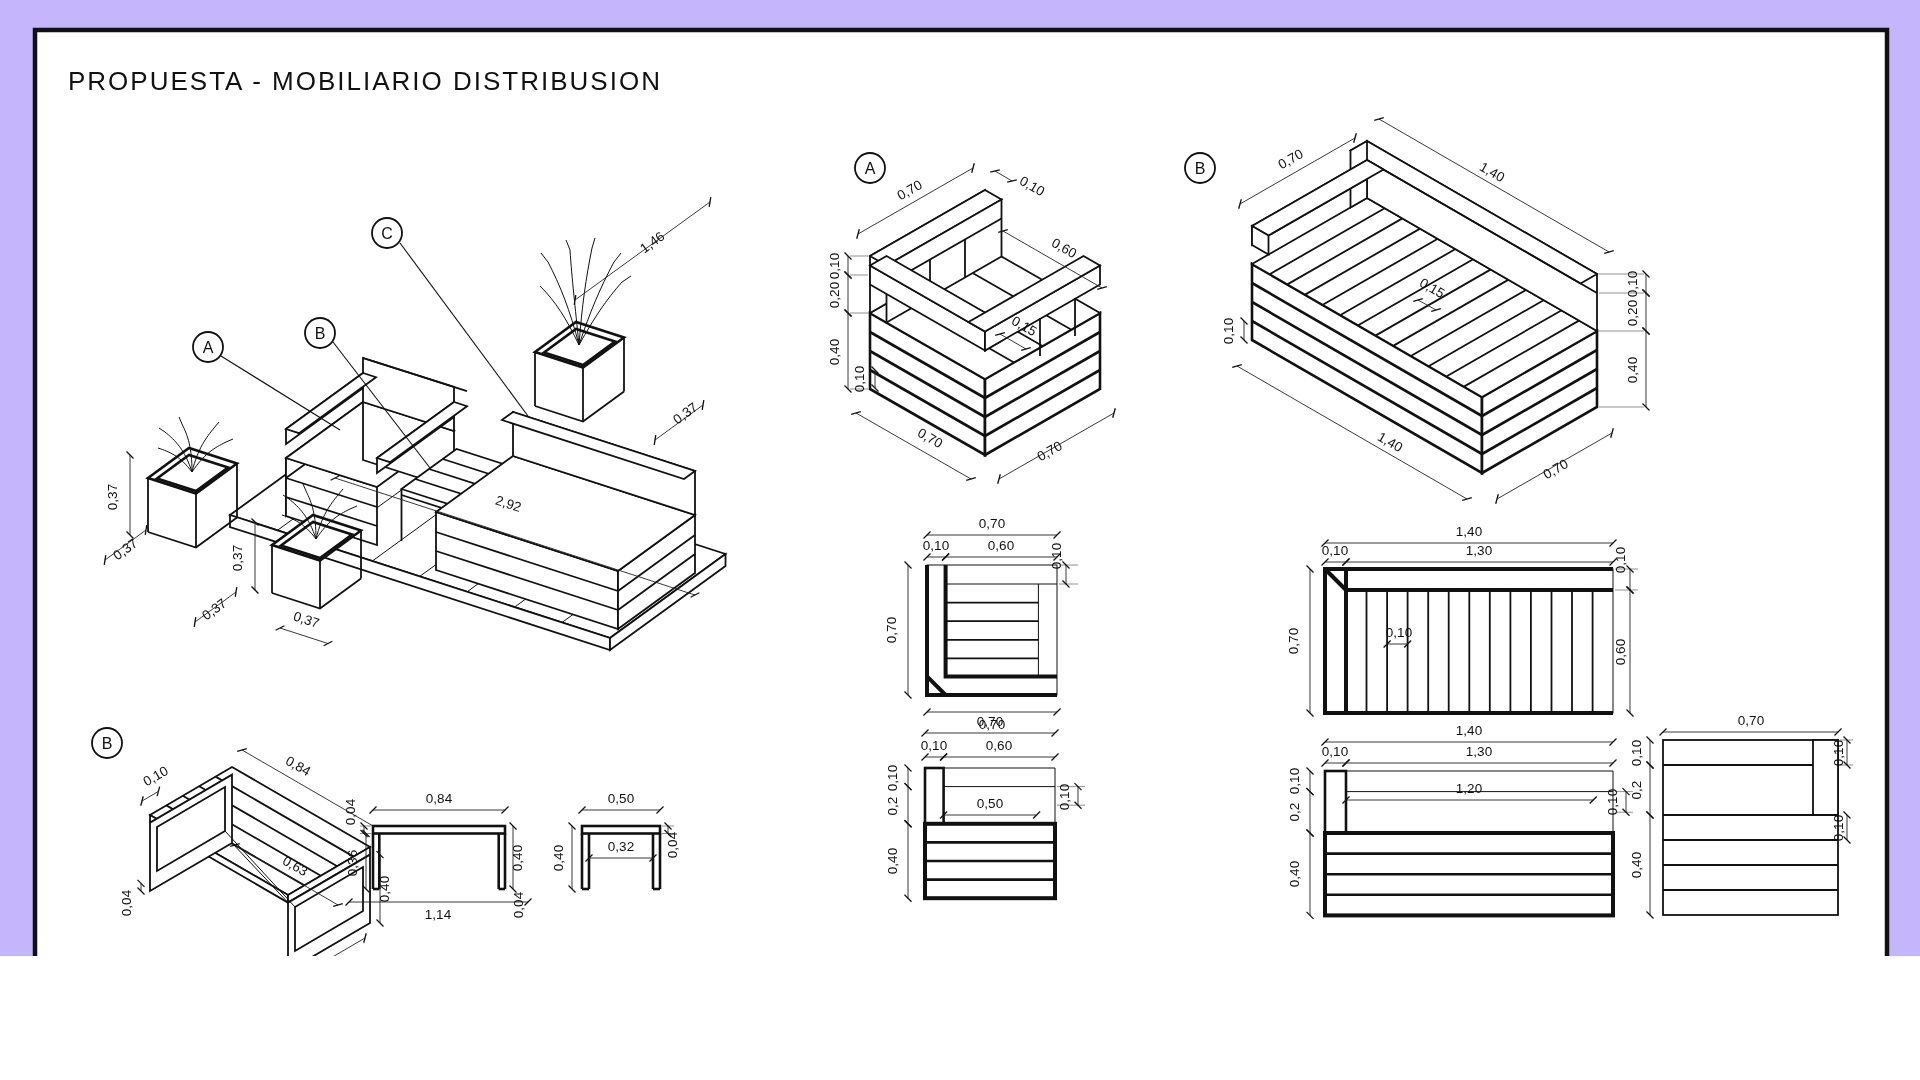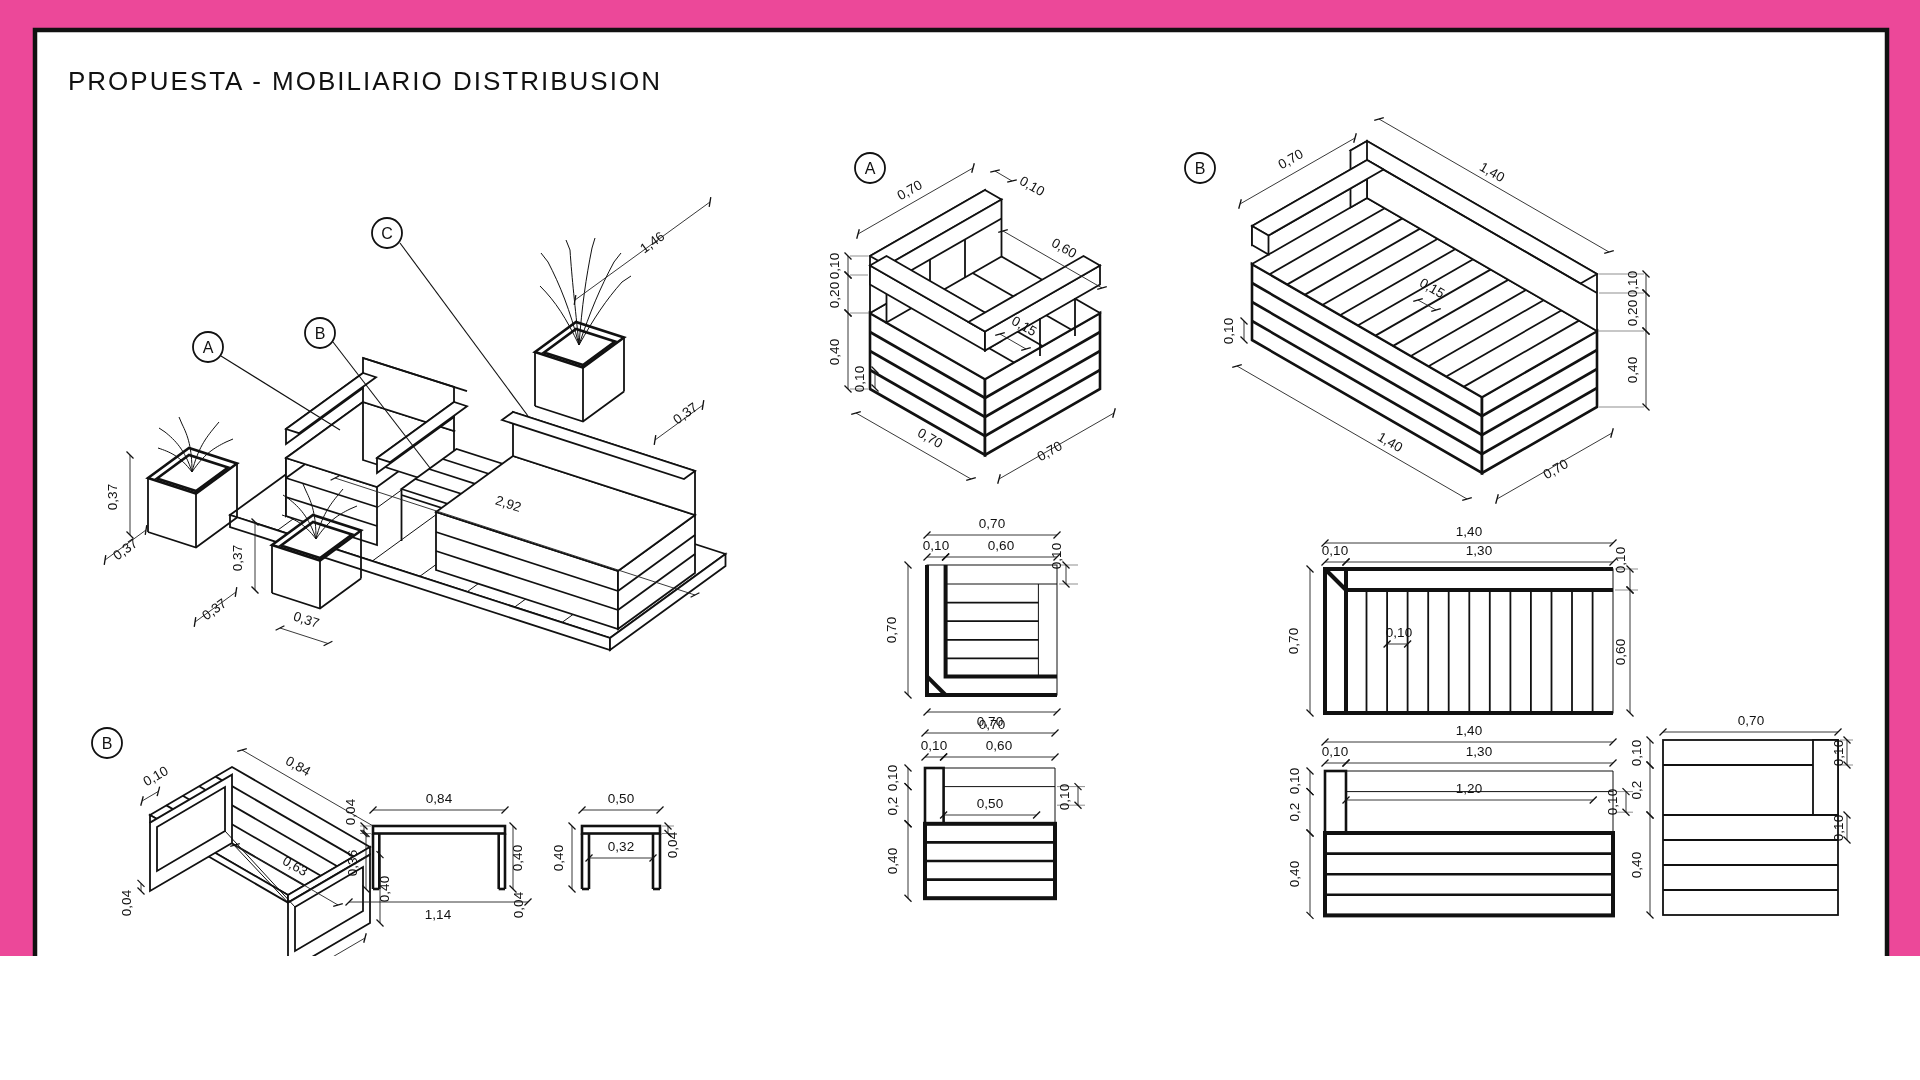--- a/index.html
+++ b/index.html
@@ -1,16 +1,16 @@
 <!DOCTYPE html>
 <html><head>
 <meta charset="utf-8">
 <style>
   html,body{margin:0;padding:0;background:#ffffff;}
-  .sheet{position:relative;width:1920px;height:956px;background:#ec4899;font-family:"Liberation Sans",sans-serif;}
+  .sheet{position:relative;width:1920px;height:956px;background:#c4b5fd;font-family:"Liberation Sans",sans-serif;}
   svg text{font-family:"Liberation Sans",sans-serif;fill:#111;}
   .title{font-size:26px;letter-spacing:2px;fill:#111;}
   .dim{font-size:13.5px;}
   .callout{font-size:16px;}
   .ln{stroke:#111;fill:none;}
   .lw1{stroke-width:1;} .lw2{stroke-width:1.8;} .lw3{stroke-width:2.6;} .lw4{stroke-width:4;}
   .dimln{stroke:#222;stroke-width:0.9;fill:none;marker-start:url(#tk);marker-end:url(#tk);}
   .ext{stroke:#444;stroke-width:0.6;fill:none;}
   .ldr{stroke:#111;stroke-width:1.1;fill:none;}
   .wh{fill:#fff;}

